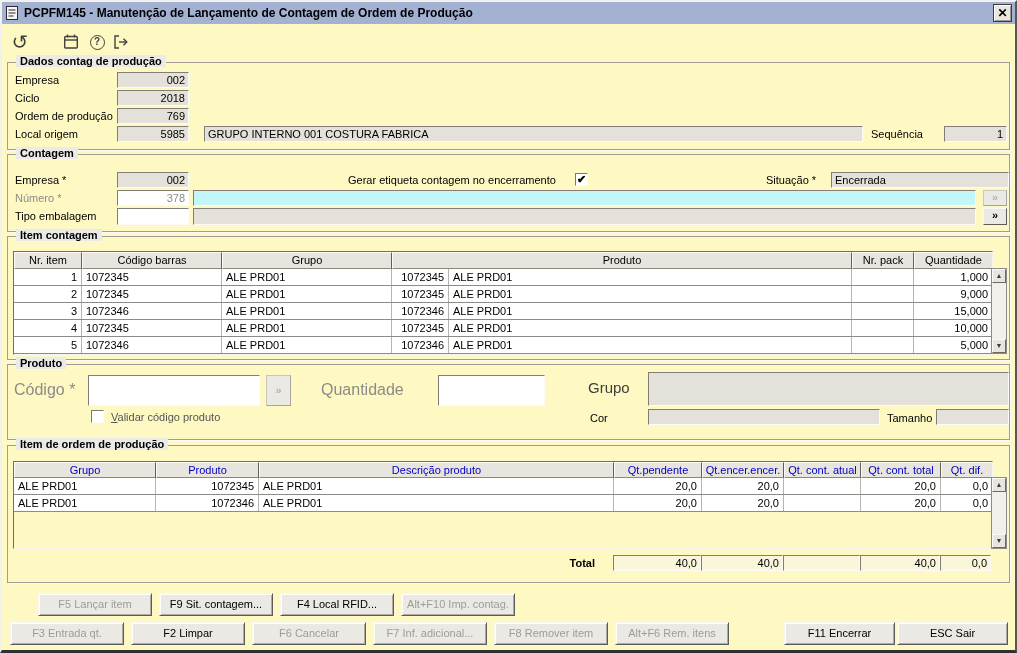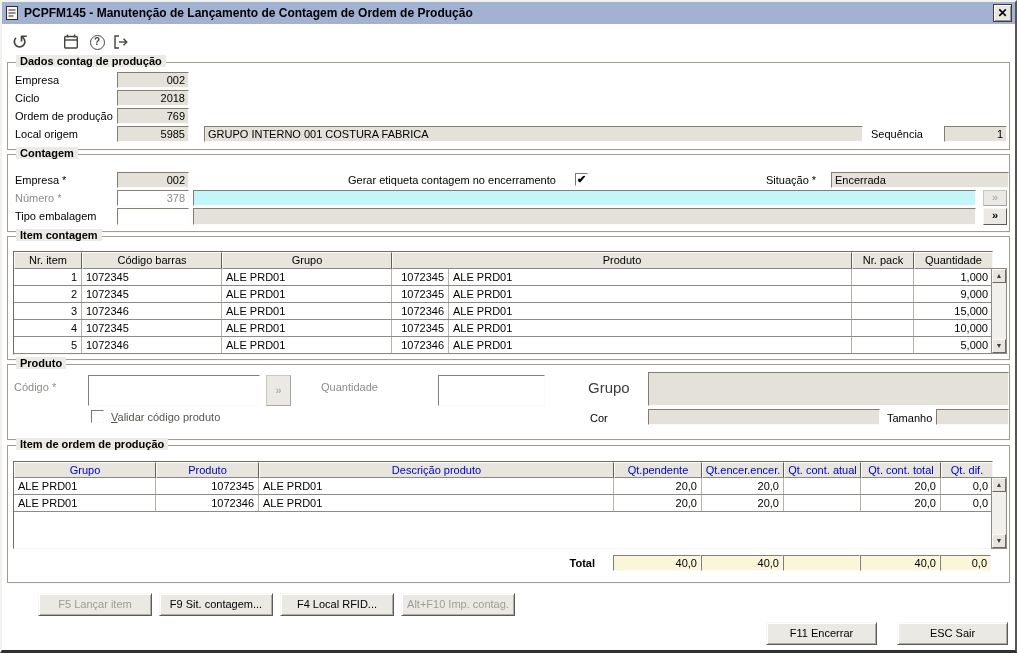--- a/index.html
+++ b/index.html
@@ -1,19 +1,19 @@
 <!DOCTYPE html>
 <html><head>
 <meta charset="utf-8">
 <style>
   * { margin:0; padding:0; box-sizing:border-box; }
   html,body { width:1017px; height:653px; background:#eceae6; font-family:"Liberation Sans",sans-serif; font-size:11px; color:#000; overflow:hidden; }
   .window { position:absolute; left:0; top:0; width:1017px; height:653px;
     border-top:2px solid #f2f1ee; border-left:2px solid #f2f1ee;
-    border-right:2px solid #565656; border-bottom:3px solid #303030; background:#ffffff; }
+    border-right:2px solid #565656; border-bottom:3px solid #303030; background:#fef9c3; }
   .titlebar { position:absolute; left:0; top:0; right:0; height:22px; background:#a3b1d3;
     display:flex; align-items:center; padding:0 3px; }
   .title-text { font-weight:bold; font-size:12px; margin-left:5px; white-space:nowrap; }
   .close-btn { position:absolute; right:3px; top:2px; width:19px; height:18px; background:#e9e7e2;
     border:1px solid #3c3c3c; box-shadow:inset 1px 1px 0 #ffffff, inset -1px -1px 0 #9a988f;
     text-align:center; line-height:16px; font-weight:bold; font-size:12px; cursor:default; }
   .toolbar { position:absolute; left:0; top:24px; right:0; height:32px; }
   .tool { position:absolute; width:24px; height:24px; top:4px; display:flex; align-items:center; justify-content:center; color:#43433e; }
   .undo-glyph { font-size:20px; line-height:20px; }
   .help-circle { width:15px; height:15px; border:1.5px solid #43433e; border-radius:50%;
@@ -22,21 +22,21 @@
   .legend { position:absolute; top:-8px; left:8px; background:#eceae6; font-weight:bold; padding:0 4px; white-space:nowrap; }
   .lbl { position:absolute; white-space:nowrap; }
   .fld { position:absolute; background:#fff; border:1px solid #827e76; border-bottom-color:#fcfbf9; border-right-color:#fcfbf9;
     padding:1px 3px; line-height:12px; white-space:nowrap; overflow:hidden; }
   .dis { background:#e4e1db; }
   .cyan { background:#c2f6f8; }
   .yellow { background:#f9f6da; text-align:right;padding-left:24px; }
   .r { text-align:right; }
   input.fld { font-family:"Liberation Sans",sans-serif; font-size:11px; outline:none; }
   .graytext { color:#8d8c88; }
-  .biglbl { font-size:11px; color:#8b8b87; }
+  .biglbl { font-size:16px; color:#8b8b87; }
   .darklbl { font-size:15px; color:#3c3c3a; }
   .chk { position:absolute; width:13px; height:13px; background:#fff; border:1px solid #7c786f;
     border-bottom-color:#fcfbf9; border-right-color:#fcfbf9; text-align:center; line-height:11px; font-size:11px; font-weight:bold; }
   .sqbtn { position:absolute; background:#ebe9e4; border:1px solid #5d5b56; border-top-color:#f8f7f4; border-left-color:#f8f7f4;
     text-align:center; font-weight:bold; font-size:11px; line-height:13px; color:#000; }
   .sqbtn.off { color:#b5b2ac; border-color:#c9c6c0 #a8a5a0 #a8a5a0 #c9c6c0; }
   .tbl { position:absolute; border:1px solid #6f6d67; border-bottom-color:#f6f5f2; border-right-color:#f6f5f2; }
   .thead, .trow { display:grid; }
   .cols1h { grid-template-columns:68px 140px 170px 460px 62px 78px; }
   .cols1 { grid-template-columns:68px 140px 170px 57px 403px 62px 78px; }
@@ -267,18 +267,26 @@
     <div class="fld yellow" style="left:852px; top:109px; width:80px; height:16px;">40,0</div>
     <div class="fld yellow" style="left:932px; top:109px; width:51px; height:16px;">0,0</div>
   </div>
 
   <div class="btnrow" style="left:8px; top:591px;padding-left:28px;">
       <div class="fbtn off">F5 Lançar item</div>
       <div class="fbtn">F9 Sit. contagem...</div>
       <div class="fbtn">F4 Local RFID...</div>
       <div class="fbtn off">Alt+F10 Imp. contag.</div>
     </div>
-  <div class="btnrow" style="right:7px; top:620px; gap:20px;">
+  <div class="btnrow" style="left:8px; top:620px;">
+      <div class="fbtn off">F3 Entrada qt.</div>
+      <div class="fbtn">F2 Limpar</div>
+      <div class="fbtn off">F6 Cancelar</div>
+      <div class="fbtn off">F7 Inf. adicional...</div>
+      <div class="fbtn off">F8 Remover item</div>
+      <div class="fbtn off">Alt+F6 Rem. itens</div>
+    </div>
+  <div class="btnrow" style="right:7px; top:620px; gap:2px;">
       <div class="fbtn" style="width: 111px;">F11 Encerrar</div>
       <div class="fbtn" style="width: 111px;">ESC Sair</div>
     </div>
 
 </div>
 
 </body></html>

